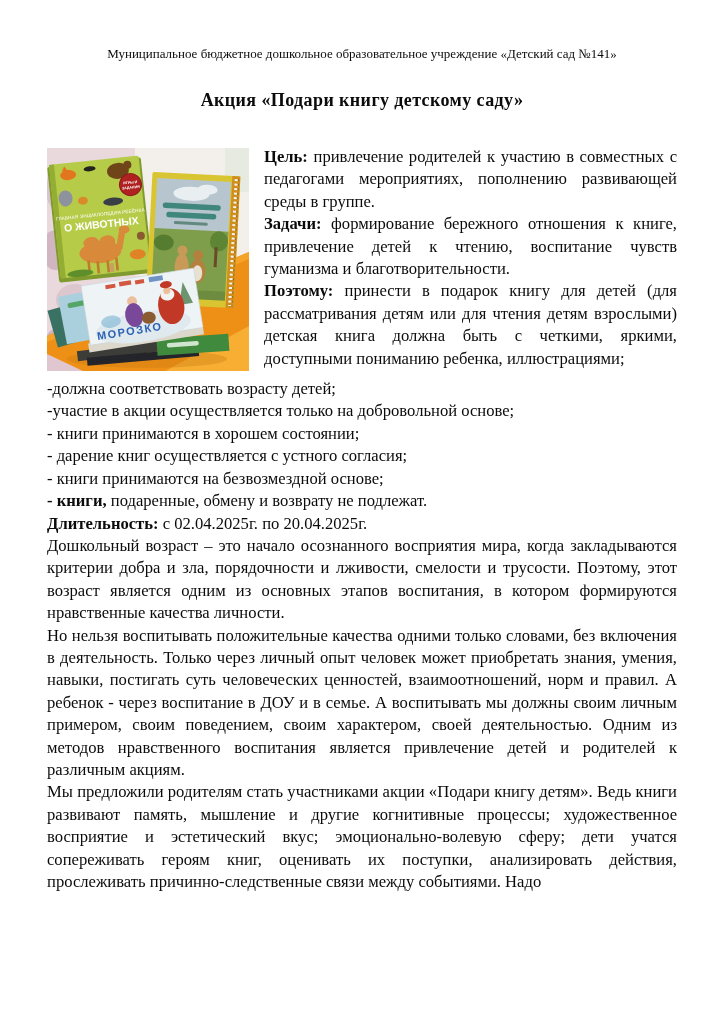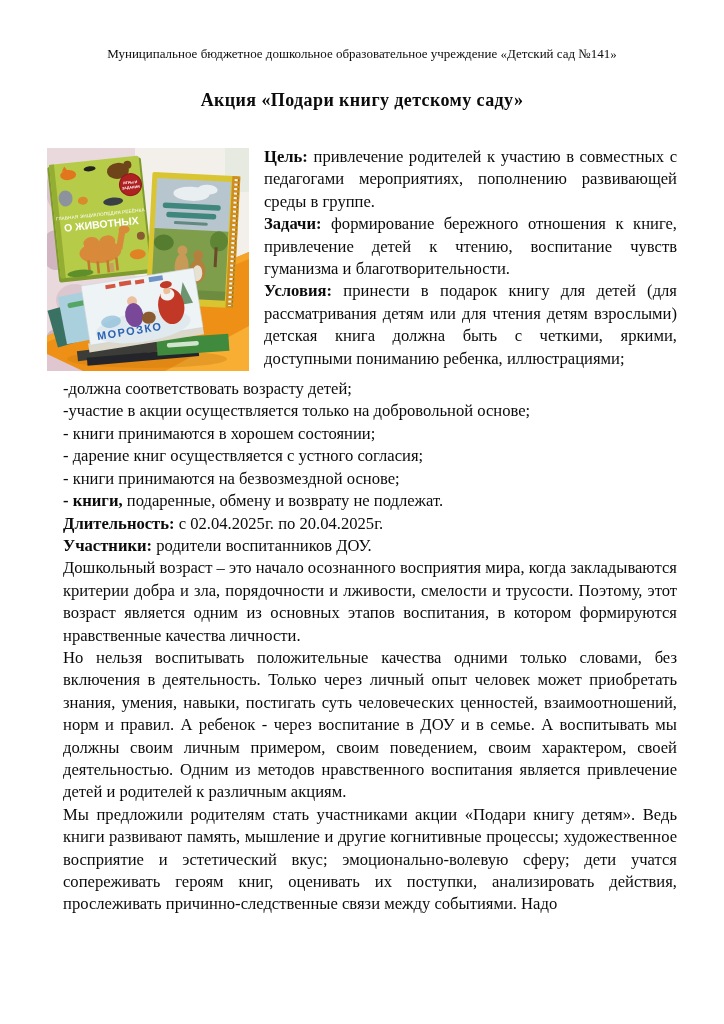--- a/index.html
+++ b/index.html
@@ -25,21 +25,21 @@
     line-height:26px;
     margin-top:25px;
     letter-spacing:.4px;
   }
   .doc-body{
     margin-top:33px;
     font-size:16.6px;
     line-height:22.4px;
     text-align:justify;
   }
-  .doc-body p{margin:0;padding-left:16px;}
+  .doc-body p{margin:0;}
   .doc-body b{font-weight:700;}
   .photo{
     float:left;
     width:202px;height:223px;
     margin:2px 15px 5px 0;
   }
   .photo svg{display:block;width:100%;height:100%;}
   .list{clear:left;margin-top:8px;}
 </style>
 </head>
@@ -168,33 +168,32 @@
             <text x="8" y="56" font-family="Liberation Sans, sans-serif" font-size="11" font-weight="bold" fill="#2b62b4" letter-spacing="1.5">МОРОЗКО</text>
           </g>
         </g>
       </svg>
     </div>
 
     <p class="para"><b>Цель:</b> <span>привлечение родителей к участию в совместных с педагогами мероприятиях, пополнению развивающей среды в группе.</span></p>
 
     <p class="para"><b>Задачи:</b> <span>формирование бережного отношения к книге, привлечение детей к чтению, воспитание чувств гуманизма и благотворительности.</span></p>
 
-    <p class="para"><b>Условия:</b> <span>принести в подарок книгу для детей (для рассматривания детям или для чтения детям взрослыми) детская книга должна быть с четкими, яркими, доступными пониманию ребенка, иллюстрациями;</span></p>
+    <p class="para"><b>Поэтому:</b> <span>принести в подарок книгу для детей (для рассматривания детям или для чтения детям взрослыми) детская книга должна быть с четкими, яркими, доступными пониманию ребенка, иллюстрациями;</span></p>
 
     <div class="list">
       <p class="para"><b></b><span>-должна соответствовать возрасту детей;</span></p>
       <p class="para"><b></b><span>-участие в акции осуществляется только на добровольной основе;</span></p>
       <p class="para"><b></b><span>- книги принимаются в хорошем состоянии;</span></p>
       <p class="para"><b></b><span>- дарение книг осуществляется с устного согласия;</span></p>
       <p class="para"><b></b><span>- книги принимаются на безвозмездной основе;</span></p>
       <p class="para"><b>- книги,</b><span> подаренные, обмену и возврату не подлежат.</span></p>
     </div>
 
     <p class="para"><b>Длительность:</b> <span>с 02.04.2025г. по 20.04.2025г.</span></p>
 
-    <p class="para"><b>Участники:</b> <span>родители воспитанников ДОУ.</span></p>
 
     <p class="para">Дошкольный возраст – это начало осознанного восприятия мира, когда закладываются критерии добра и зла, порядочности и лживости, смелости и трусости. Поэтому, этот возраст является одним из основных этапов воспитания, в котором формируются нравственные качества личности.</p>
     <p class="para">Но нельзя воспитывать положительные качества одними только словами, без включения в деятельность. Только через личный опыт человек может приобретать знания, умения, навыки, постигать суть человеческих ценностей, взаимоотношений, норм и правил. А ребенок - через воспитание в ДОУ и в семье. А воспитывать мы должны своим личным примером, своим поведением, своим характером, своей деятельностью. Одним из методов нравственного воспитания является привлечение детей и родителей к различным акциям.</p>
     <p class="para">Мы предложили родителям стать участниками акции «Подари книгу детям». Ведь книги развивают память, мышление и другие когнитивные процессы; художественное восприятие и эстетический вкус; эмоционально-волевую сферу; дети учатся сопереживать героям книг, оценивать их поступки, анализировать действия, прослеживать причинно-следственные связи между событиями. Надо</p>
 
   </div>
 </div>
 
 </body></html>

